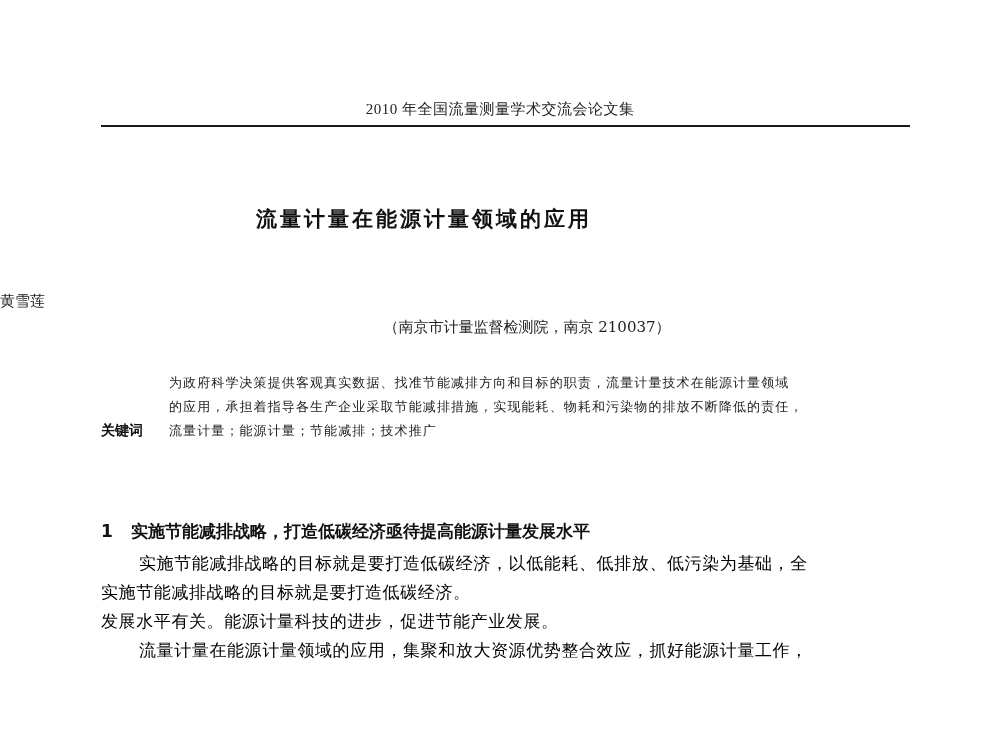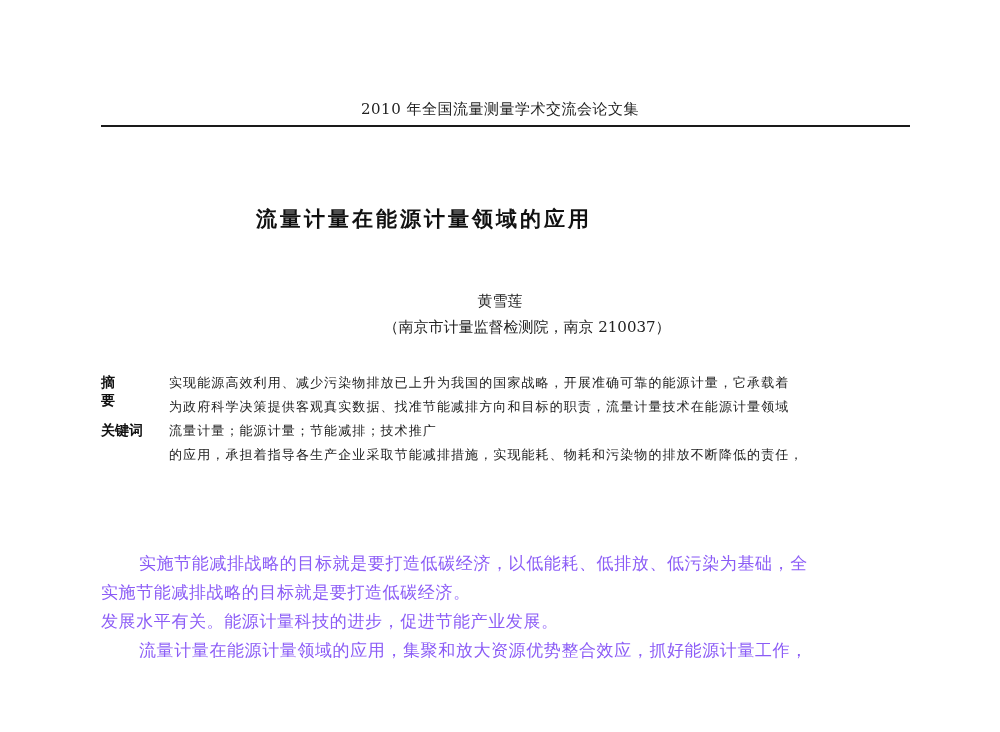--- a/index.html
+++ b/index.html
@@ -5,33 +5,33 @@
   html, body { margin: 0; padding: 0; }
   body {
     width: 1000px; height: 732px; overflow: hidden;
     background: #ffffff; color: #111;
     font-family: "DejaVu Serif", "Liberation Serif", serif;
     position: relative;
   }
   .page { position: absolute; left: 0; top: 0; width: 1000px; height: 732px; }
   .running-head {
     position: absolute; left: 0; top: 100px; width: 1000px;
-    text-align: center; font-size: 15px; letter-spacing: 0.5px; color: #222;
+    text-align: center; font-size: 15px; letter-spacing: 0.5px; color: #222; font-family: Liberation Serif, serif;
   }
   .head-rule {
     position: absolute; left: 101px; top: 125px; width: 809px; height: 2px;
     background: #1a1a1a;
   }
   .title {
     position: absolute; left: 0; top: 205px; width: 848px; text-align: center;
     font-size: 21px; font-weight: bold; letter-spacing: 3px; color: #111;
     font-family: "DejaVu Sans", sans-serif;
   }
   .author {
-    position: absolute; left: 0; top: 292px; width: 1000px; text-align: center;
+    position: absolute; left: 0; top: 292px; width: 1000px; text-align: left;
     font-size: 15px; color: #222;
   }
   .affiliation {
     position: absolute; left: 0; top: 318px; width: 1000px; text-align: center;
     font-size: 15px; color: #222; padding-left: 27px;
   }
   .abstract-block { position: absolute; left: 101px; top: 374px; width: 812px; }
   .abs-row { display: flex; align-items: baseline; height: 24px; }
   .abs-label {
     width: 68px; flex: 0 0 68px; font-weight: bold; font-size: 14px;
@@ -43,56 +43,55 @@
     white-space: nowrap; overflow: hidden;
   }
   .section-heading {
     position: absolute; left: 101px; top: 520px; width: 812px;
     font-size: 17px; font-weight: bold; color: #111;
     font-family: "DejaVu Sans", sans-serif;
   }
   .section-heading .num { display: inline-block; width: 30px; }
   .body-text { position: absolute; left: 101px; top: 549px; width: 812px; }
   .line {
-    height: 29px; line-height: 29px; font-size: 17px; color: #8b5cf6;
+    height: 29px; line-height: 29px; font-size: 17px; color: #000000;
     white-space: nowrap; overflow: hidden; letter-spacing: 0.6px;
   }
   .line.indent { padding-left: 38px; }
 </style>
 </head>
 <body>
 
 <div class="page">
 
   <div class="running-head">2010 年全国流量测量学术交流会论文集</div>
   <div class="head-rule"></div>
 
   <div class="title">流量计量在能源计量领域的应用</div>
   <div class="author">黄雪莲</div>
   <div class="affiliation">（南京市计量监督检测院，南京 210037）</div>
 
   <div class="abstract-block">
     <div class="abs-row">
-      <span class="abs-label spaced">摘 要</span>
-      <span class="abs-text">实现能源高效利用、减少污染物排放已上升为我国的国家战略，开展准确可靠的能源计量，它承载着</span>
+      <span class="abs-label"></span>
+      <span class="abs-text">为政府科学决策提供客观真实数据、找准节能减排方向和目标的职责，流量计量技术在能源计量领域</span>
     </div>
     <div class="abs-row">
       <span class="abs-label"></span>
-      <span class="abs-text">为政府科学决策提供客观真实数据、找准节能减排方向和目标的职责，流量计量技术在能源计量领域</span>
+      <span class="abs-text">的应用，承担着指导各生产企业采取节能减排措施，实现能耗、物耗和污染物的排放不断降低的责任，</span>
     </div>
     <div class="abs-row">
       <span class="abs-label">关键词</span>
       <span class="abs-text">流量计量；能源计量；节能减排；技术推广</span>
     </div>
-    <div class="abs-row">
-      <span class="abs-label"></span>
-      <span class="abs-text">的应用，承担着指导各生产企业采取节能减排措施，实现能耗、物耗和污染物的排放不断降低的责任，</span>
-    </div>
   </div>
 
+  <div class="section-heading">
+    <span class="num">1</span><span>实施节能减排战略，打造低碳经济亟待提高能源计量发展水平</span>
+  </div>
 
   <div class="body-text">
     <div class="line indent">实施节能减排战略的目标就是要打造低碳经济，以低能耗、低排放、低污染为基础，全</div>
     <div class="line">实施节能减排战略的目标就是要打造低碳经济。</div>
     <div class="line">发展水平有关。能源计量科技的进步，促进节能产业发展。</div>
     <div class="line indent">流量计量在能源计量领域的应用，集聚和放大资源优势整合效应，抓好能源计量工作，</div>
   </div>
 
 </div>
 

